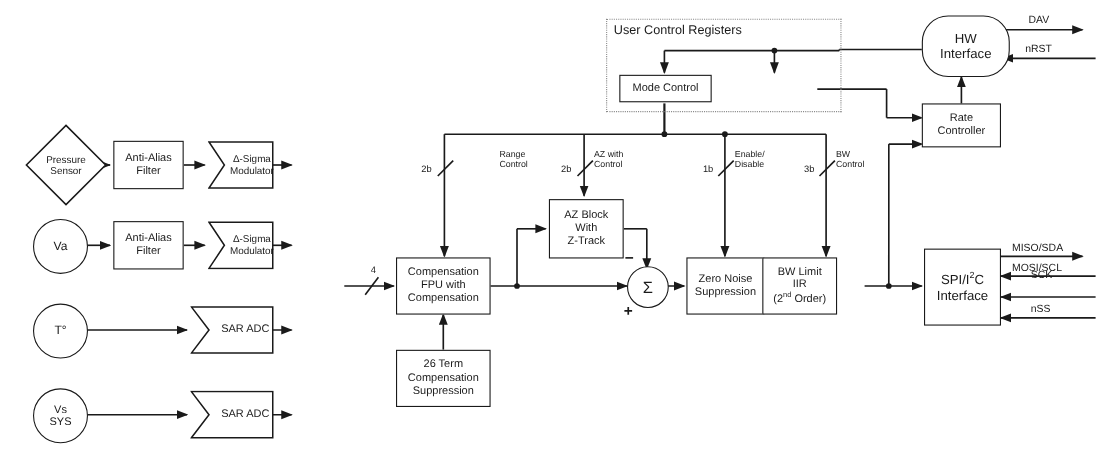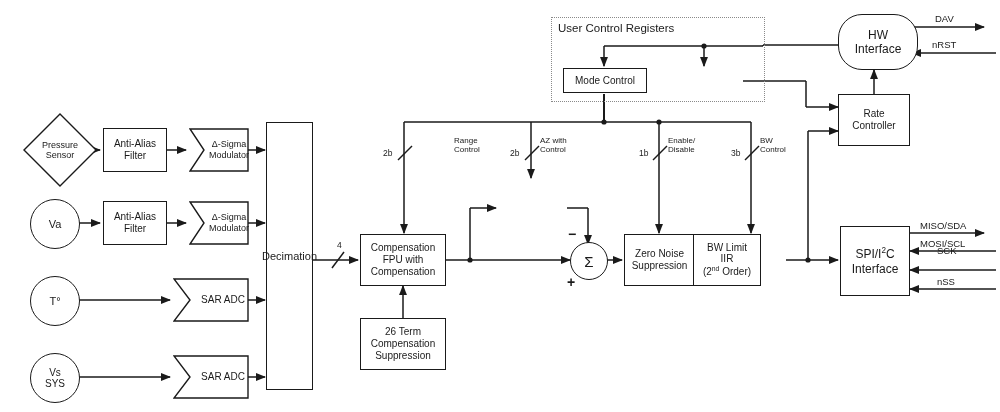--- a/index.html
+++ b/index.html
@@ -294,40 +294,44 @@
 
   <div class="hexwrap" style="left:173px;top:355px;width:76px;height:44px;">
     <svg viewBox="0 0 76 44" width="76" height="44" xmlns="http://www.w3.org/2000/svg">
       <polygon points="1,1 75,1 75,43 1,43 17,22" fill="#fff" stroke="#1a1a1a" stroke-width="1.4"></polygon>
     </svg>
     <div class="txt f10" style="padding-left:12px;">
       <span>SAR ADC</span>
     </div>
   </div>
 
-  <div class="node rect f11" style="left:266px;top:122px;width:47px;height:268px;">
-    <span>Decimation</span>
-  </div>
 
   <div class="node rect f10" style="left:360px;top:234px;width:86px;height:52px;">
     <div>
       <span class="lbl">Compensation</span>
       <span class="lbl">FPU with</span>
       <span class="lbl">Compensation</span>
     </div>
   </div>
 
   <div class="node rect f10" style="left:360px;top:318px;width:86px;height:52px;">
     <div>
       <span class="lbl">26 Term</span>
       <span class="lbl">Compensation</span>
       <span class="lbl">Suppression</span>
     </div>
   </div>
 
+  <div class="node rect f10" style="left:499px;top:181px;width:68px;height:54px;">
+    <div>
+      <span class="lbl">AZ Block</span>
+      <span class="lbl">With</span>
+      <span class="lbl">Z-Track</span>
+    </div>
+  </div>
 
   <div class="sum" style="left:570px;top:242px;width:36px;height:36px;">
     <span>Σ</span>
   </div>
   <span class="sign" style="left:568px;top:226px;">−</span>
   <span class="sign" style="left:567px;top:274px;">+</span>
 
   <div class="node rect f10" style="left:624px;top:234px;width:71px;height:52px;">
     <div>
       <span class="lbl">Zero Noise</span>
@@ -350,21 +354,21 @@
     <span>Mode Control</span>
   </div>
 
   <div class="node rect f12" style="left:838px;top:14px;width:80px;height:56px;border-radius:24px;">
     <div>
       <span class="lbl">HW</span>
       <span class="lbl">Interface</span>
     </div>
   </div>
 
-  <div class="node rect f10" style="left:838px;top:94px;width:72px;height:52px;">
+  <div class="node rect f10" style="left:838px;top:94px;width:72px;height:40px;">
     <div>
       <span class="lbl">Rate</span>
       <span class="lbl">Controller</span>
     </div>
   </div>
 
   <div class="node rect f12" style="left:840px;top:226px;width:70px;height:70px;">
     <div>
       <span class="lbl"><span>SPI/I</span><sup>2</sup><span>C</span></span>
       <span class="lbl">Interface</span>

